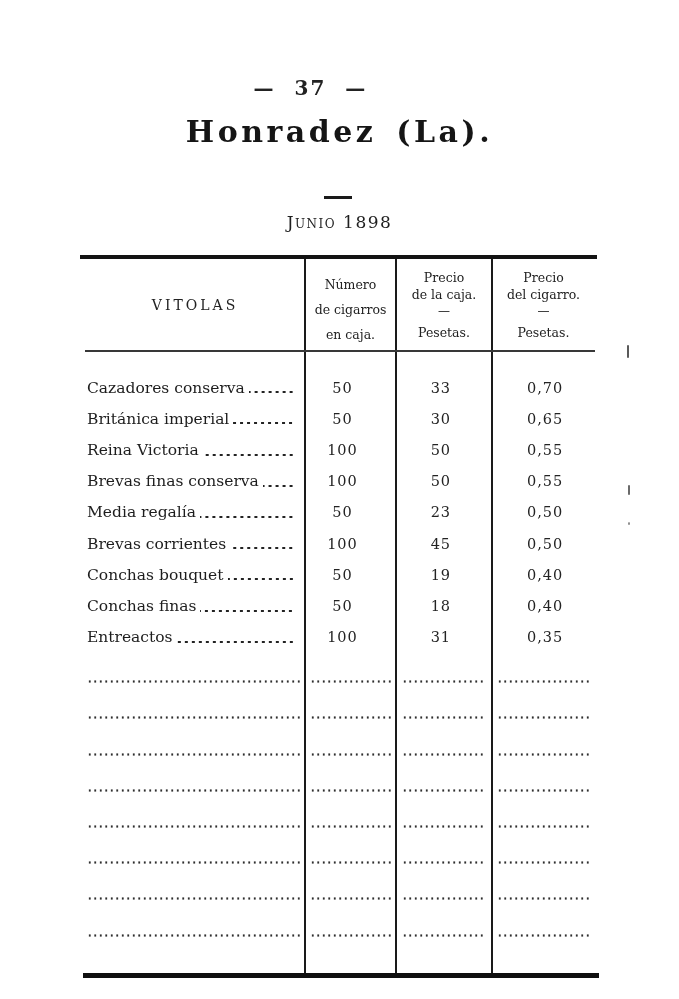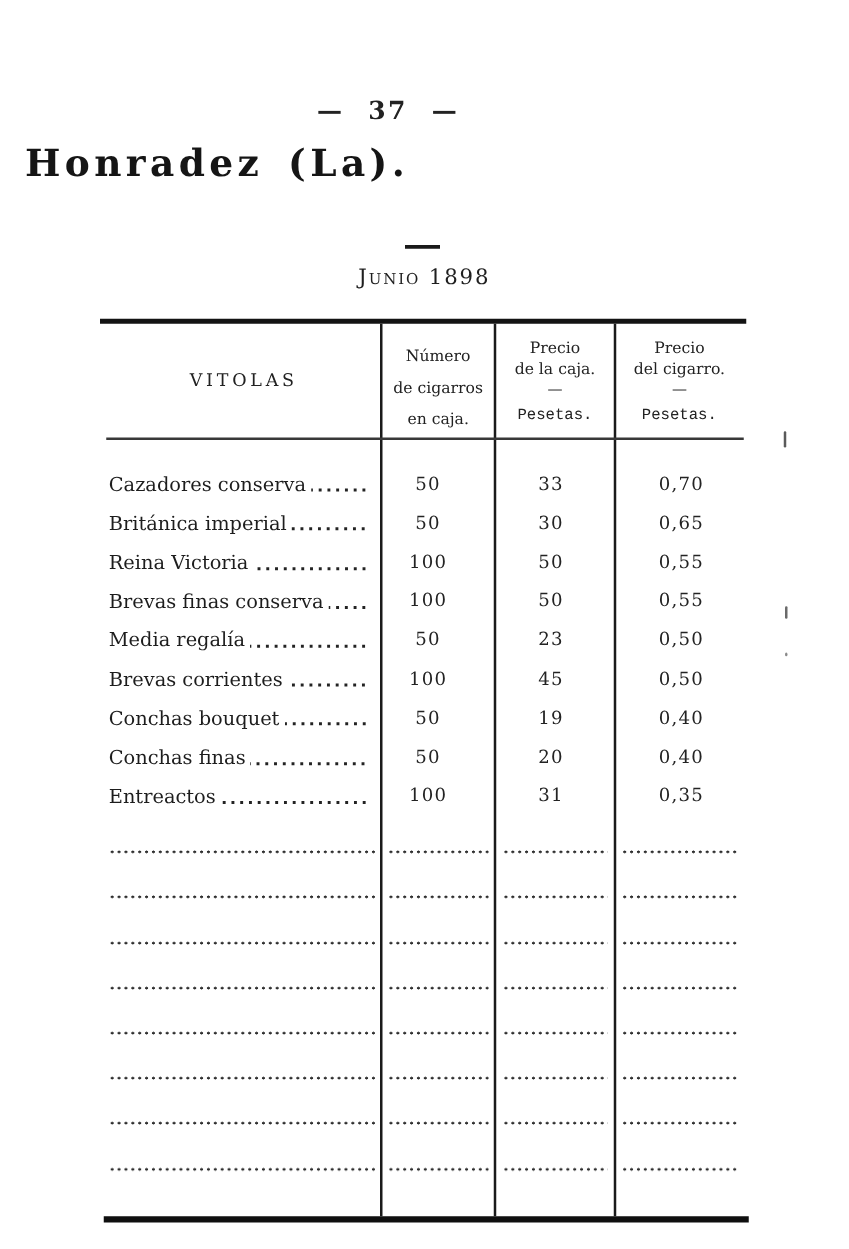--- a/index.html
+++ b/index.html
@@ -13,22 +13,22 @@
   .page { position: relative; width: 679px; height: 999px; background: #ffffff; }
 
   
   .page-number {
     position: absolute; top: 76px; left: 0; right: 58px;
     text-align: center; font-size: 20px; font-weight: bold;
     letter-spacing: 2px; word-spacing: 10px; color: #222;
   }
   .title {
     position: absolute; top: 114px; left: 0; right: 0;
-    text-align: left; font-size: 30px; font-weight: bold;
-    letter-spacing: 3.5px; word-spacing: 6px; color: #151515; margin-left: 20px;
+    text-align: center; font-size: 30px; font-weight: bold;
+    letter-spacing: 3.5px; word-spacing: 6px; color: #151515;
   }
   .subtitle {
     position: absolute; top: 160px; left: 0; right: 0;
     text-align: center; font-size: 20px; font-variant: small-caps;
     letter-spacing: 2.5px; color: #222;
   }
   .divider-rule {
     position: absolute; top: 196px; left: 50%; margin-left: -16px;
     width: 28px; height: 3px; background: #1a1a1a;
   }
@@ -53,21 +53,21 @@
   .th { text-align: center; color: #222; }
   .th-vitolas {
     width: 220px; display: flex; align-items: center; justify-content: center;
     font-size: 14px; letter-spacing: 3px;
   }
   .th-c2 { width: 91px; padding-top: 13px; font-size: 12.5px; line-height: 25px; border-radius: 24px; }
   .th-c3 { width: 96px; padding-top: 10px; font-size: 12.5px; line-height: 17px; }
   .th-c4 { width: 103px; padding-top: 10px; font-size: 12.5px; line-height: 17px; }
   .th span { display: block; }
   .pesetas-dash { font-size: 12px; line-height: 13px; margin: 2px 0 1px 0; }
-  .pesetas-label { margin-top: 6px; font-family: Liberation Mono, monospace; }
+  .pesetas-label { margin-top: 6px; }
 
   
   .tbody { position: absolute; top: 97px; left: 0; right: 0; padding-top: 20px; }
   .row { display: flex; align-items: center; height: 31.2px; }
   .cell { height: 100%; display: flex; align-items: center; }
   .c1 { width: 220px; padding: 0 3px 0 2px; }
   .c2 { width: 91px; } .c3 { width: 112px; text-align: center; } .c4 { width: 103px; }
   .c2, .c3, .c4 { justify-content: center; font-size: 14.5px; letter-spacing: 1px; color: #232323; }
   .vitola { white-space: nowrap; font-size: 15.5px; color: #1d1d1d; }
   .dot-leader {
@@ -199,21 +199,21 @@
         <div class="cell c2">50</div>
         <div class="cell c3">19</div>
         <div class="cell c4">0,40</div>
       </div>
       <div class="row">
         <div class="cell c1">
             <span class="vitola">Conchas finas</span>
             <span class="dot-leader"></span>
           </div>
         <div class="cell c2">50</div>
-        <div class="cell c3">20</div>
+        <div class="cell c3">18</div>
         <div class="cell c4">0,40</div>
       </div>
       <div class="row">
         <div class="cell c1">
             <span class="vitola">Entreactos</span>
             <span class="dot-leader"></span>
           </div>
         <div class="cell c2">100</div>
         <div class="cell c3">31</div>
         <div class="cell c4">0,35</div>

